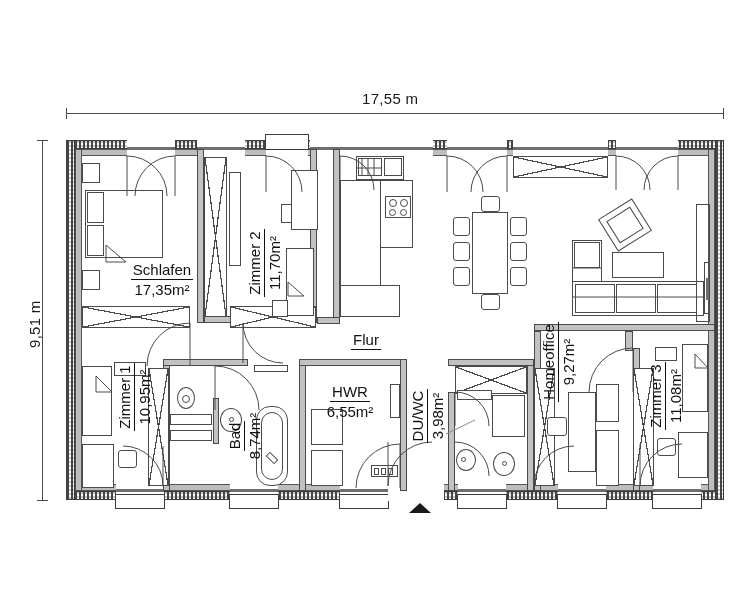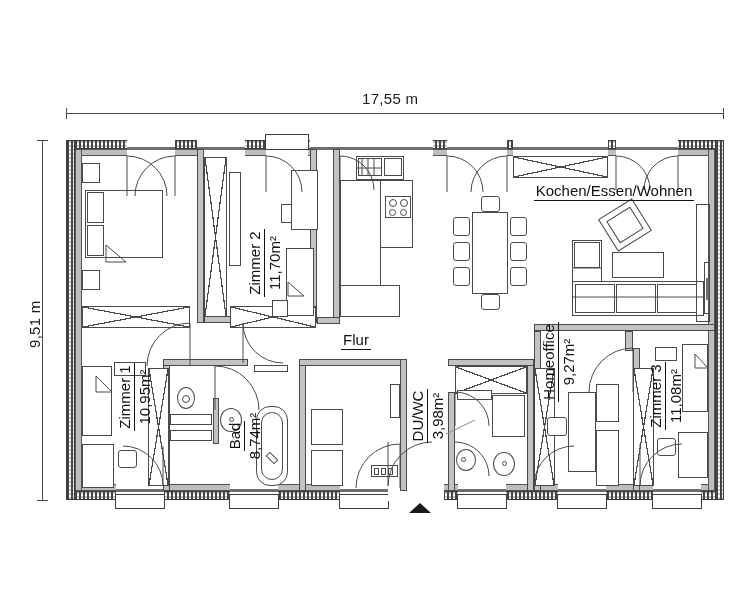--- a/index.html
+++ b/index.html
@@ -327,44 +327,51 @@
       <line x1="368" y1="158" x2="368" y2="176"></line>
       <line x1="374" y1="158" x2="374" y2="176"></line>
 
       <line x1="572" y1="268" x2="602" y2="268"></line>
       <line x1="572" y1="297" x2="704" y2="297"></line>
 
       <line x1="446" y1="434" x2="475" y2="420" stroke="#8a8a8a"></line>
     </g>
   </svg>
 
+  <div class="room" style="left:112px;top:261px;width:100px;">
+    <span class="nm">Schlafen</span>
+    <span class="ar">17,35m²</span>
+  </div>
 
   <div class="room vert" style="left:246px;top:318px;width:110px;">
     <span class="nm">Zimmer 2</span>
     <span class="ar">11,70m²</span>
   </div>
 
   <div class="room" style="left:514px;top:182px;width:200px;">
-    <span class="nm">Kochen/Essen/Wohnen</span>
-  </div>
-
-  <div class="room" style="left:306px;top:331px;width:100px;">
+  </div>
+
+  <div class="room" style="left:316px;top:331px;width:100px;">
     <span class="nm">Flur</span>
   </div>
 
   <div class="room vert" style="left:116px;top:452px;width:110px;">
     <span class="nm">Zimmer 1</span>
     <span class="ar">10,95m²</span>
   </div>
 
   <div class="room vert" style="left:226px;top:478px;width:84px;">
     <span class="nm">Bad</span>
     <span class="ar">8,74m²</span>
   </div>
 
+  <div class="room" style="left:310px;top:383px;width:80px;">
+    <span class="nm">HWR</span>
+    <span class="ar">6,55m²</span>
+  </div>
 
   <div class="room vert" style="left:409px;top:461px;width:90px;">
     <span class="nm">DU/WC</span>
     <span class="ar">3,98m²</span>
   </div>
 
   <div class="room vert" style="left:540px;top:421px;width:118px;">
     <span class="nm">Homeoffice</span>
     <span class="ar">9,27m²</span>
   </div>

